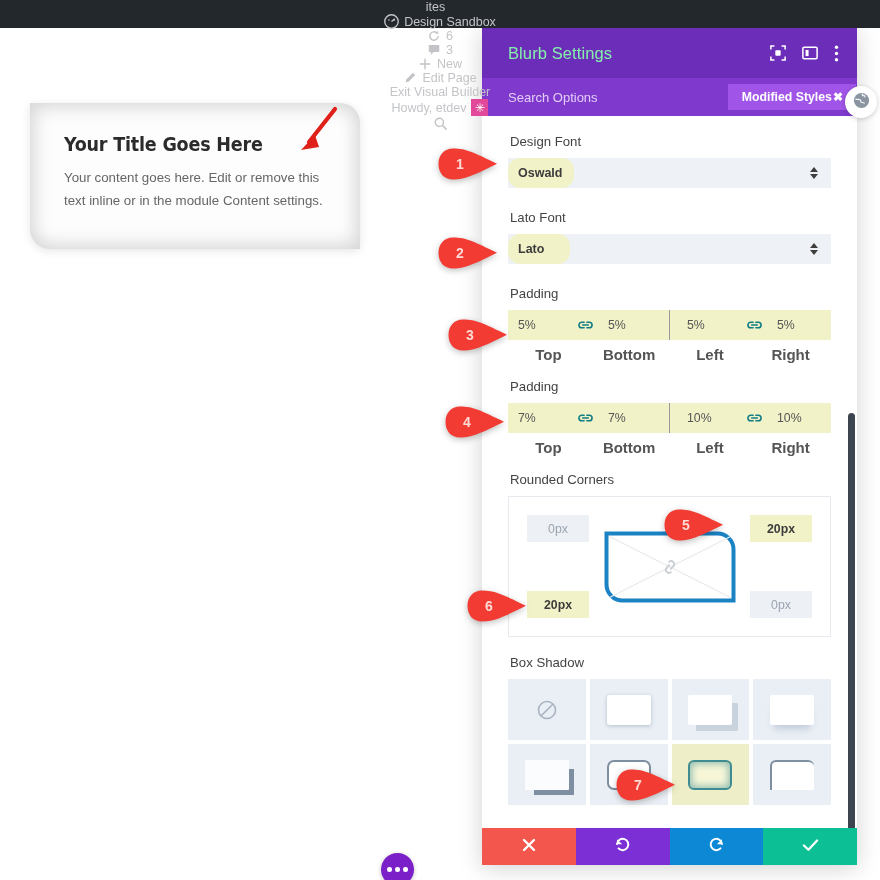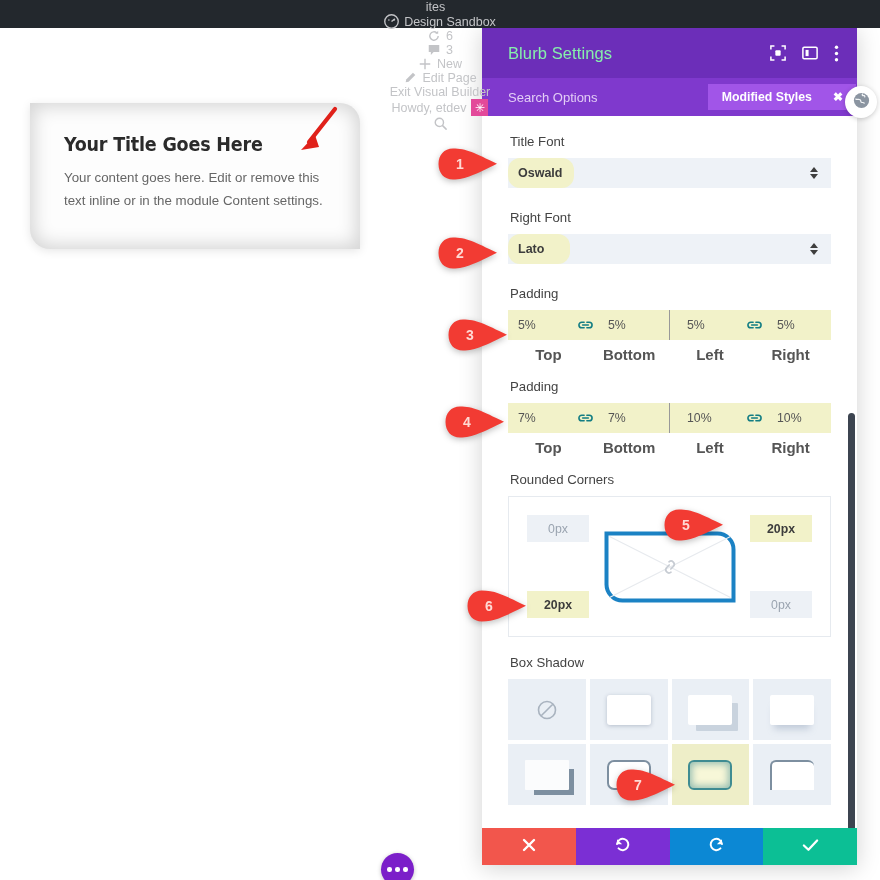--- a/index.html
+++ b/index.html
@@ -105,21 +105,21 @@
     display: flex; align-items: center;
     padding: 0 0 0 26px;
     flex: none;
   }
   .search-ph {
     flex: 1; color: #e3cdf6; font-size: 13px;
   }
   .chip {
     background: #a155e8; color: #fff;
     font-size: 12.3px; font-weight: 700;
-    height: 26px; display: flex; align-items: center; gap: 21px;
+    height: 26px; display: flex; align-items: center; gap: 1px;
     padding: 0 13px 0 14px;
     margin-right: 1px;
     align-self: stretch; margin-top: 6px; margin-bottom: 6px;
   }
   .chip-x { font-size: 12px; font-weight: 700; }
 
   .panel-body {
     flex: 1; position: relative; overflow: hidden;
     background: #fff;
     padding: 0 0 0 0;
@@ -391,32 +391,32 @@
     <div class="chip">
       <span>Modified Styles</span>
       <span class="chip-x">✖</span>
     </div>
   </div>
 
   <div class="panel-body">
     <div class="pb-inner">
 
       <div class="group">
-        <div class="field-label">Title Font</div>
+        <div class="field-label">Design Font</div>
         <div class="selectrow">
           <div class="sel-val">Oswald</div>
           <div class="sel-arrows">
             <b class="up"></b>
               <b class="dn"></b>
           </div>
         </div>
       </div>
 
       <div class="group">
-        <div class="field-label">Right Font</div>
+        <div class="field-label">Lato Font</div>
         <div class="selectrow">
           <div class="sel-val">Lato</div>
           <div class="sel-arrows">
             <b class="up"></b>
               <b class="dn"></b>
           </div>
         </div>
       </div>
 
       <div class="group" style="margin-bottom:16px;">

